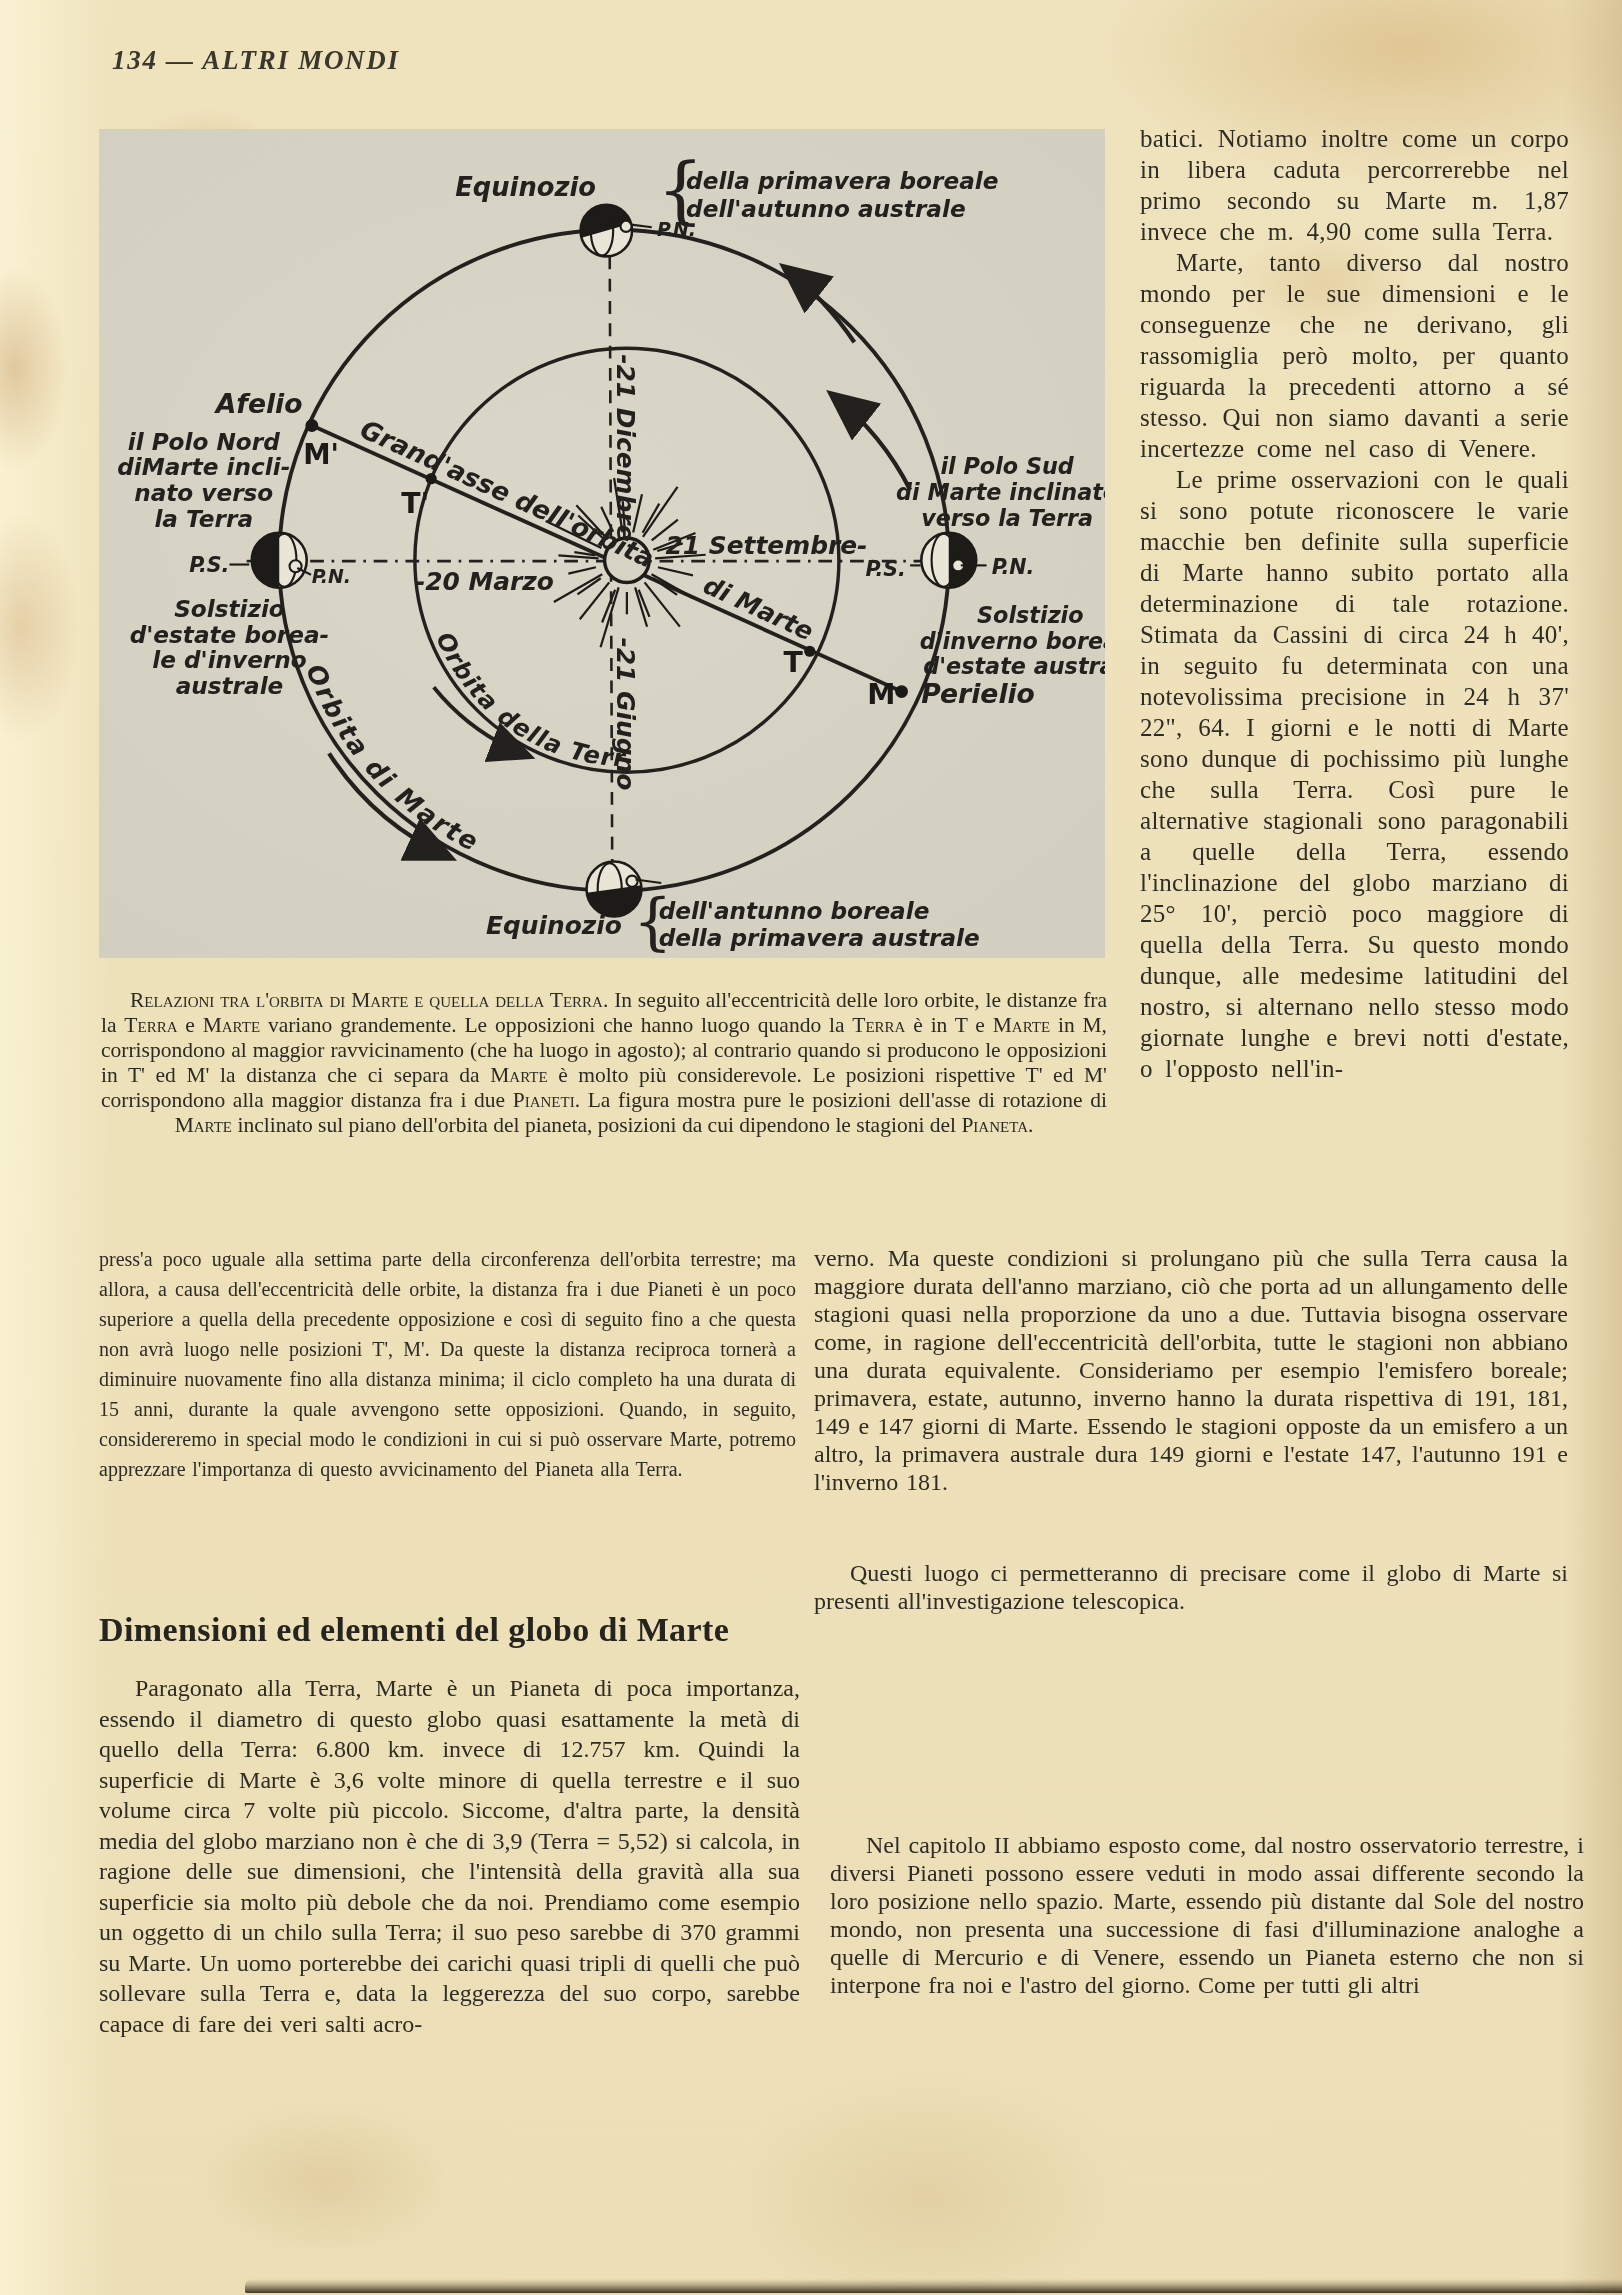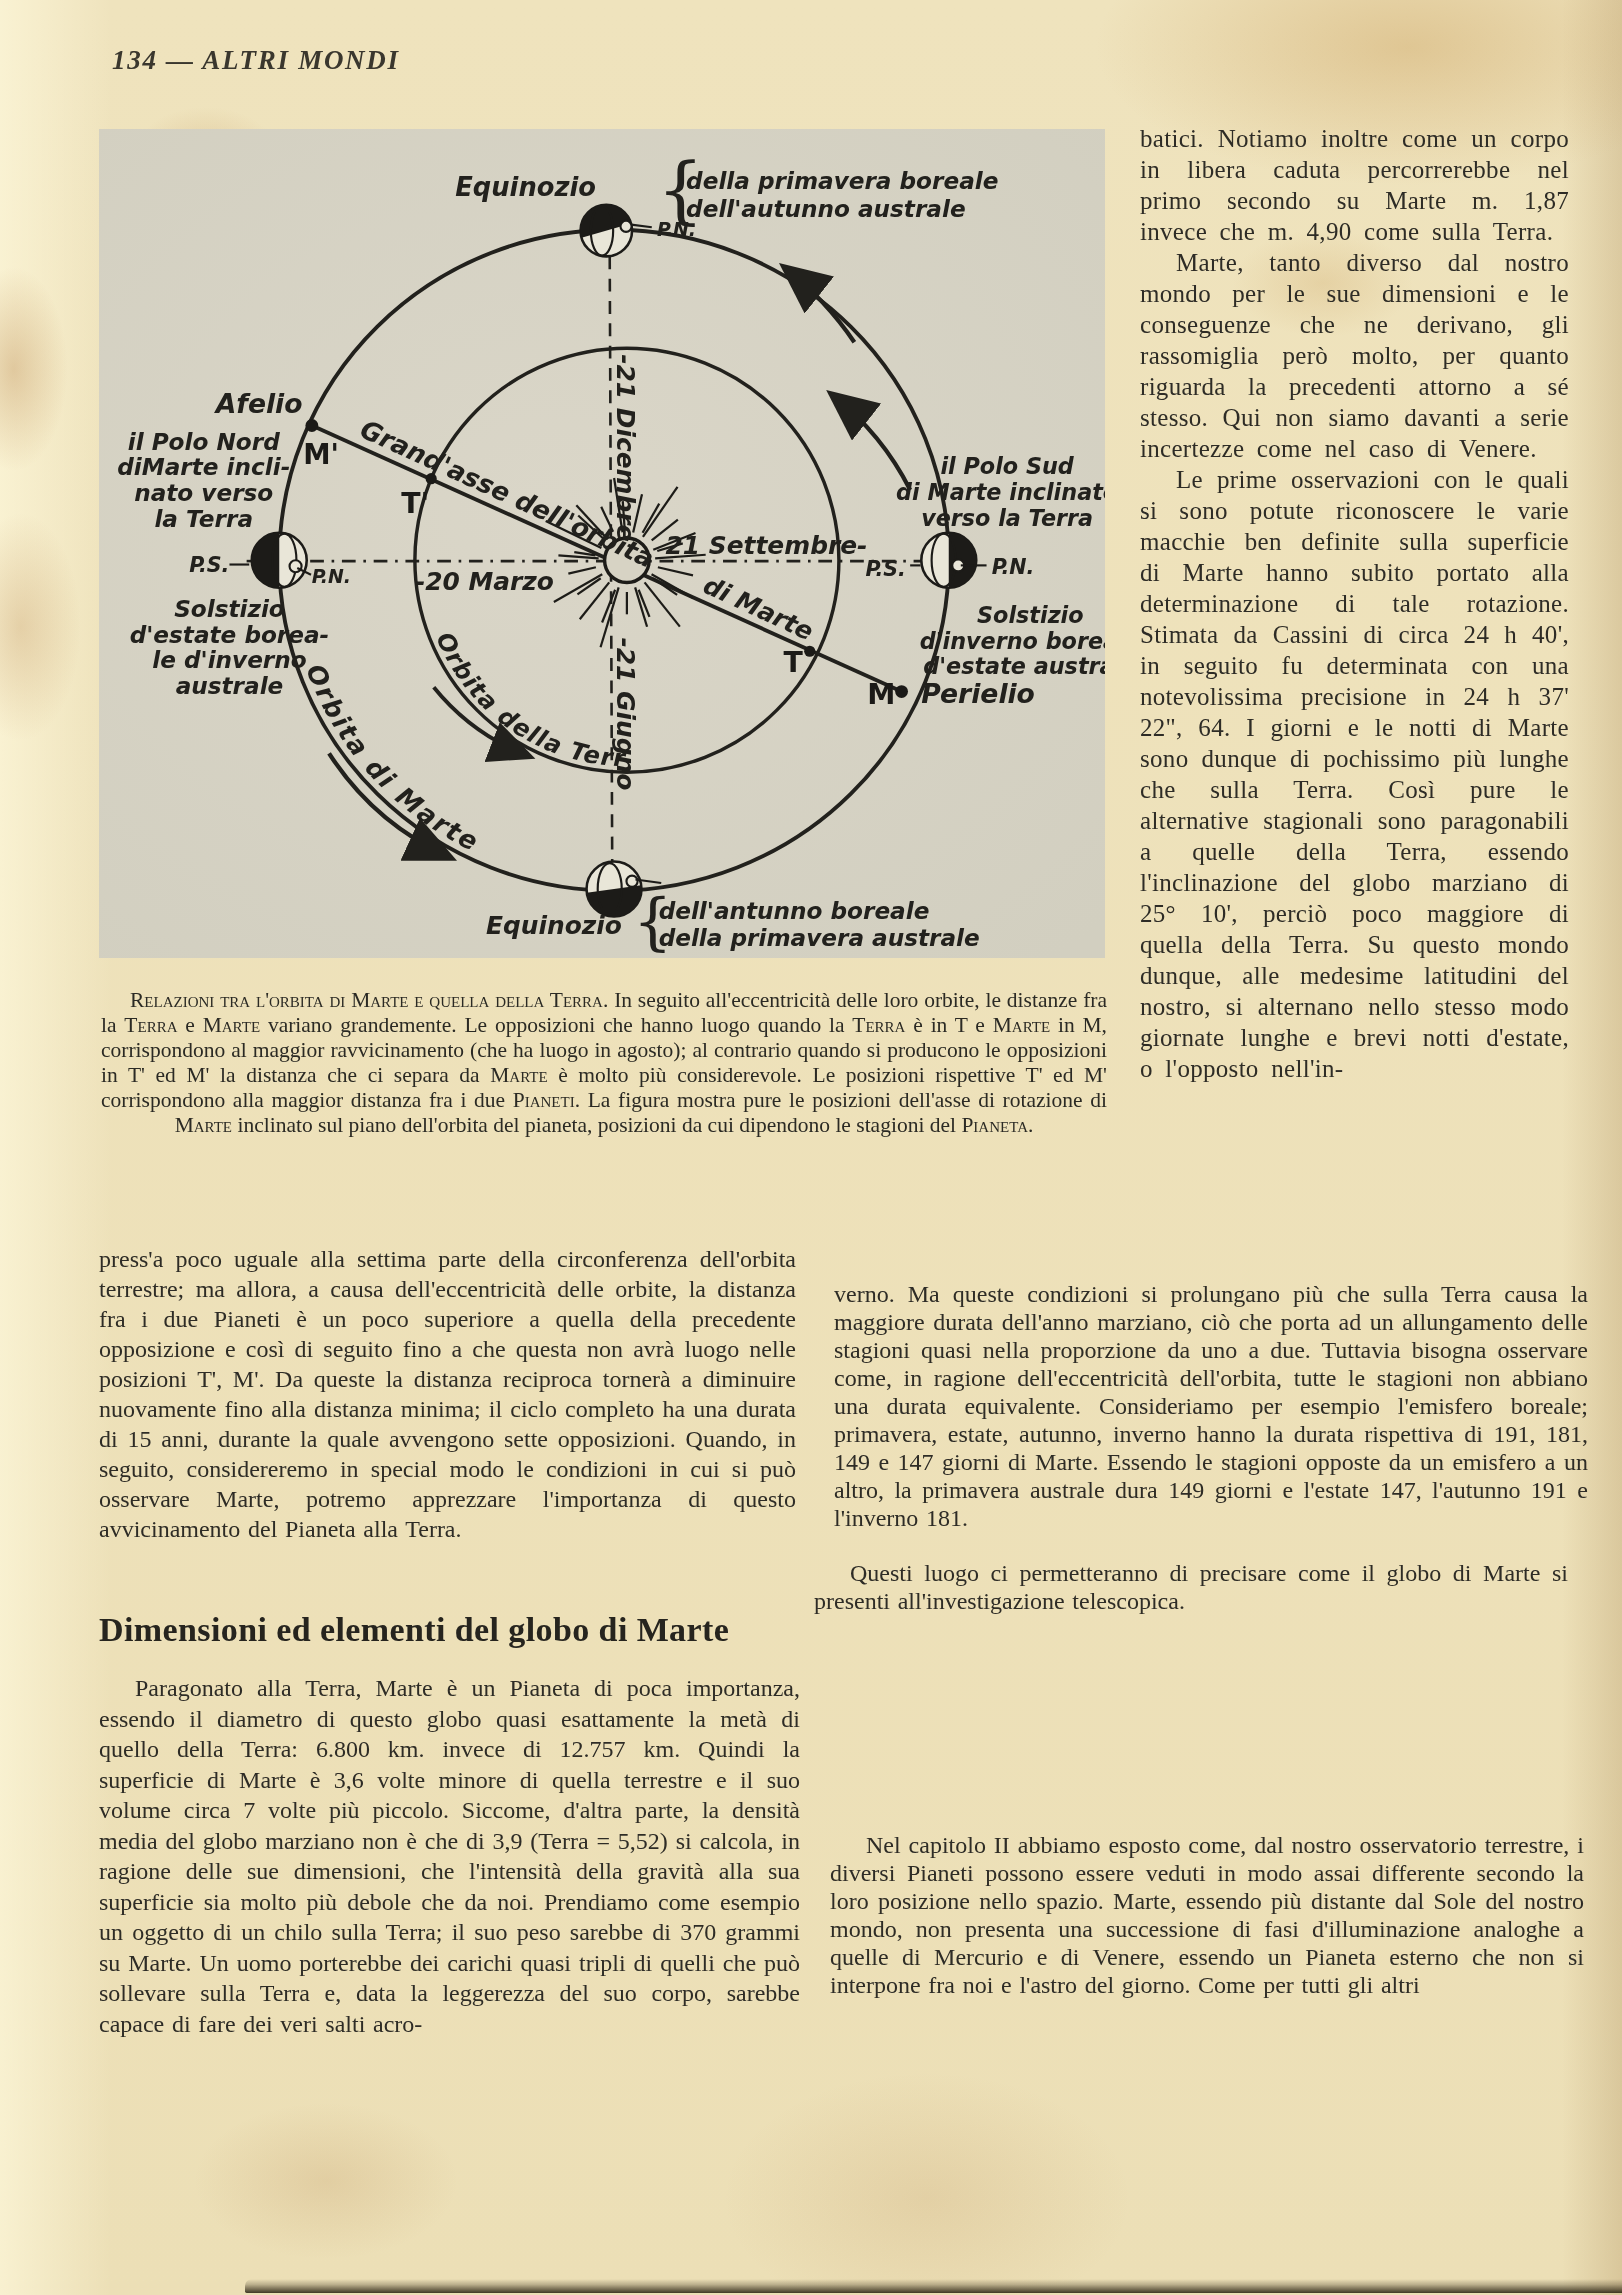--- a/index.html
+++ b/index.html
@@ -25,26 +25,26 @@
     background:radial-gradient(ellipse 773px 601px at 45% 45%, #dad6c8, #d2cfc0);}
   .flbl{font-family:"DejaVu Sans",sans-serif;font-style:italic;font-weight:600;fill:#22211d;}
   .fbold{font-family:"DejaVu Sans",sans-serif;font-style:normal;font-weight:bold;fill:#1b1a17;}
   .fbrace{font-family:"DejaVu Serif",serif;font-weight:400;fill:#22211d;}
   #caption{position:absolute;left:101px;top:988px;width:1006px;font-size:21.5px;line-height:25px;
     text-align:justify;text-align-last:center;text-indent:29px;color:#2b2a24;}
   #caption .sc{font-variant:small-caps;}
   .bodytxt{position:absolute;text-align:justify;word-spacing:1.7px;}
   .bodytxt p{margin:0;}
   .indent{text-indent:36px;}
-  #leftcol-p1{left:99px;top:1244px;width:697px;font-size:24px;line-height:30px;}
+  #leftcol-p1{left:99px;top:1244px;width:697px;font-size:20px;line-height:30px;}
   #heading-left{position:absolute;left:99px;top:1611px;width:697px;font-size:34px;font-weight:bold;color:#26241e;letter-spacing:0.4px;}
   #leftcol-p2{left:99px;top:1673px;width:701px;font-size:24px;line-height:30.5px;}
   #rightcol-narrow{left:1140px;top:123px;width:429px;font-size:25px;line-height:31px;letter-spacing:0.3px;word-spacing:6px;}
   #rightcol-narrow p + p{text-indent:36px;}
-  #rightwide-p1{left:834px;top:1244px;width:754px;font-size:24px;line-height:28px;margin-top:36px;}
+  #rightwide-p1{left:814px;top:1244px;width:754px;font-size:24px;line-height:28px;}
   #rightwide-p2{left:814px;top:1559px;width:754px;font-size:24px;line-height:28px;}
   #heading-right{position:absolute;left:814px;top:1651px;width:754px;text-align:center;
     font-size:31px;font-weight:bold;color:#26241e;letter-spacing:0.9px;}
   #rightwide-p3{left:814px;top:1714px;width:754px;font-size:24px;line-height:28px;}
   #rightwide-p4{left:830px;top:1831px;width:754px;font-size:24px;line-height:28px;}
 </style>
 </head>
 <body>
 
 <div id="page">

